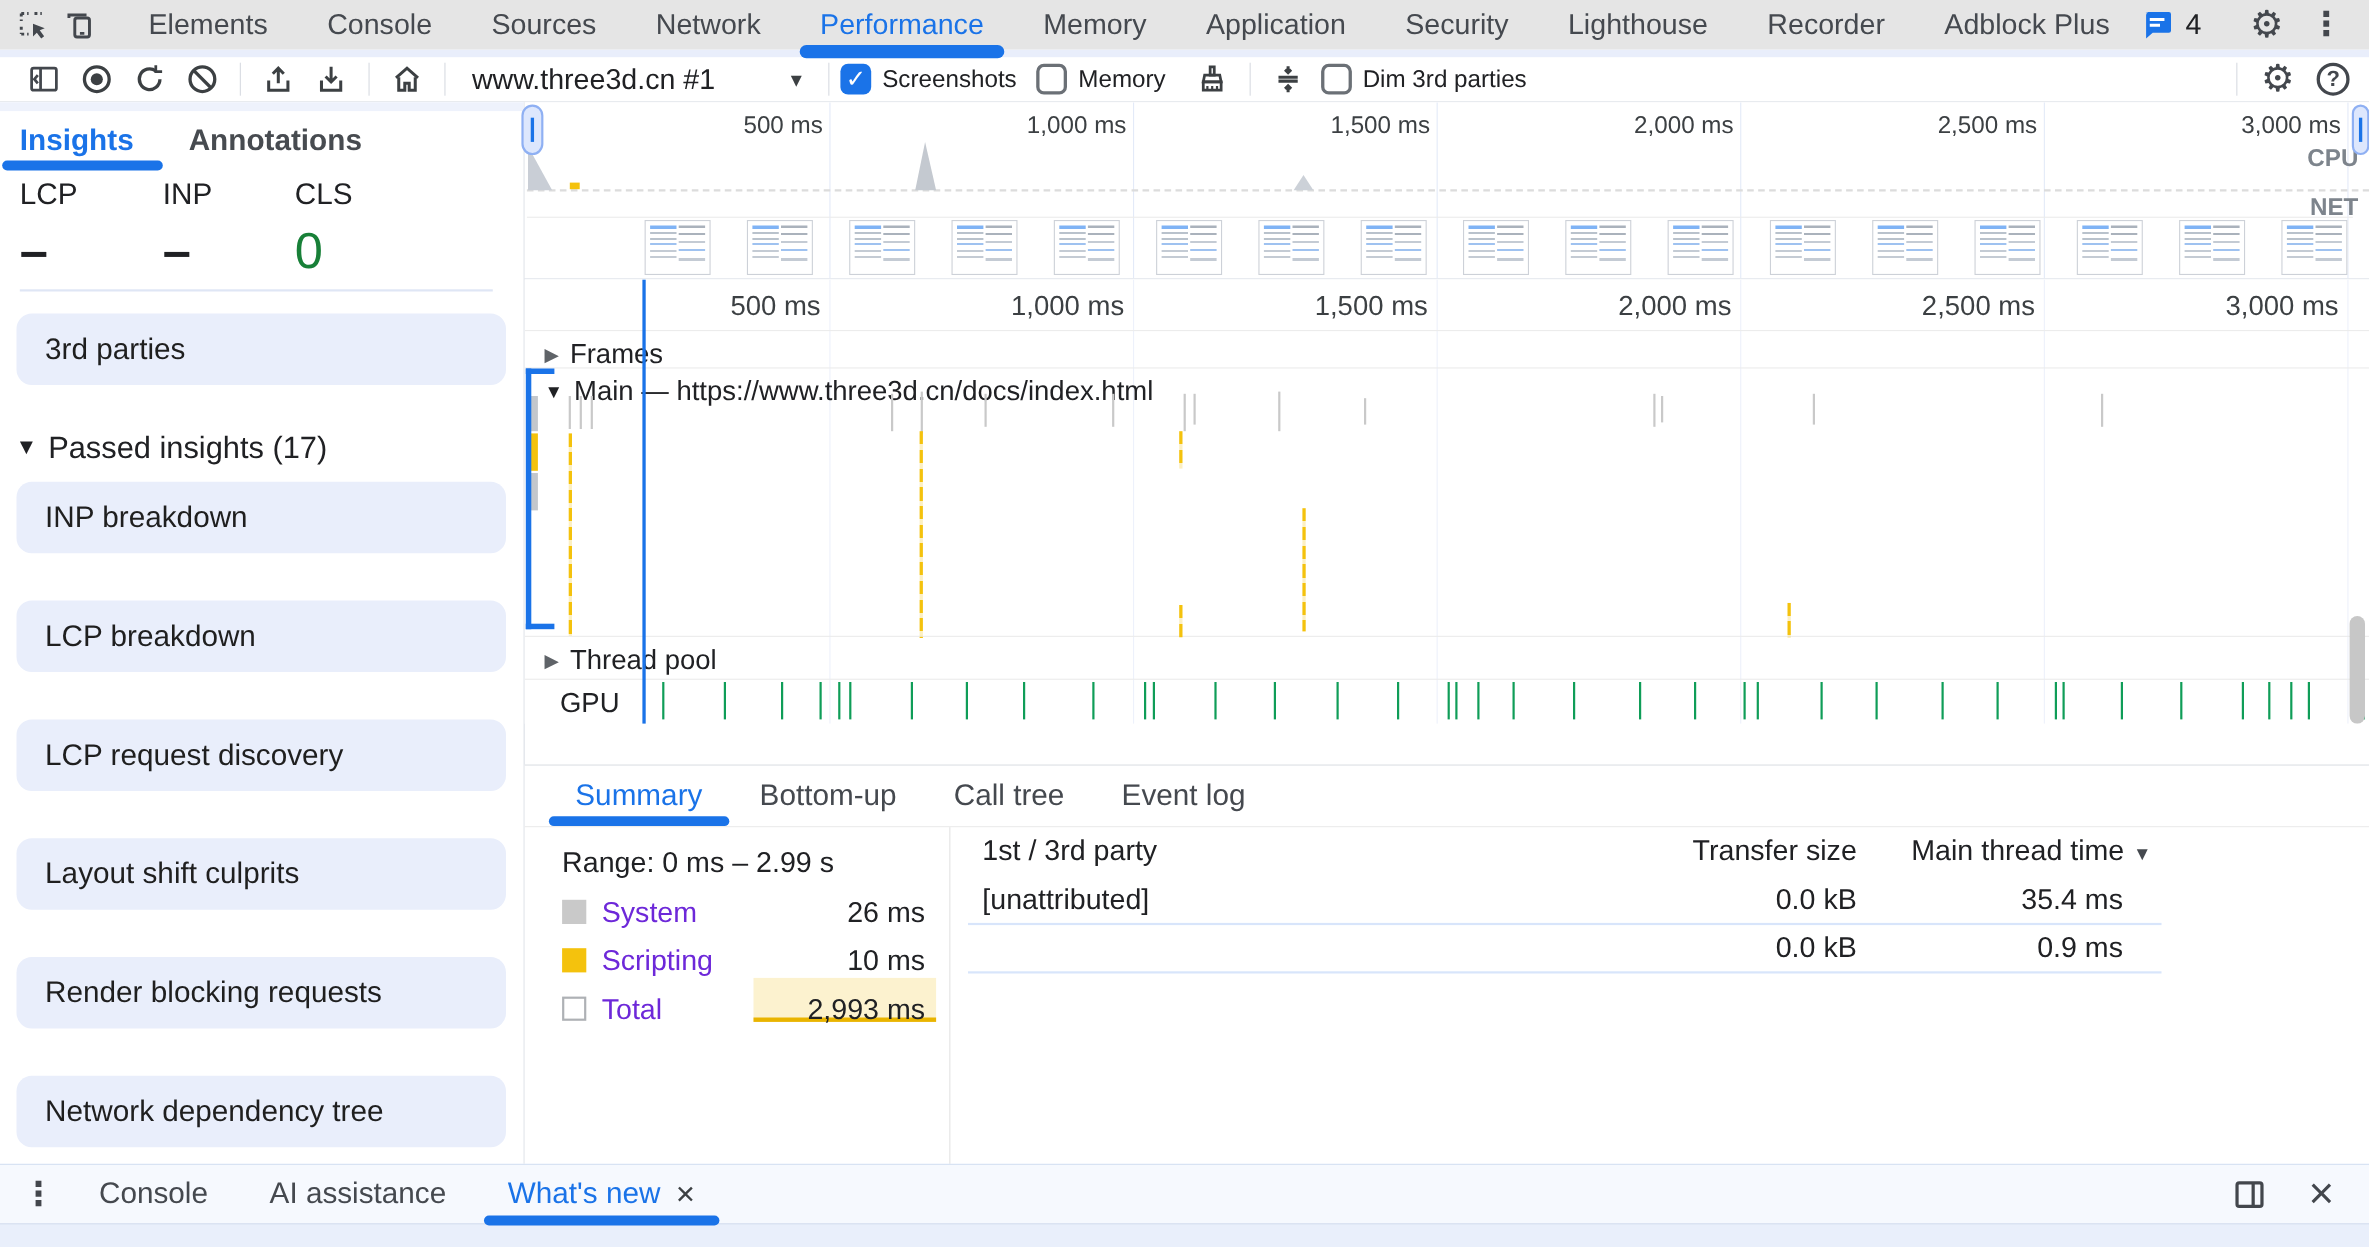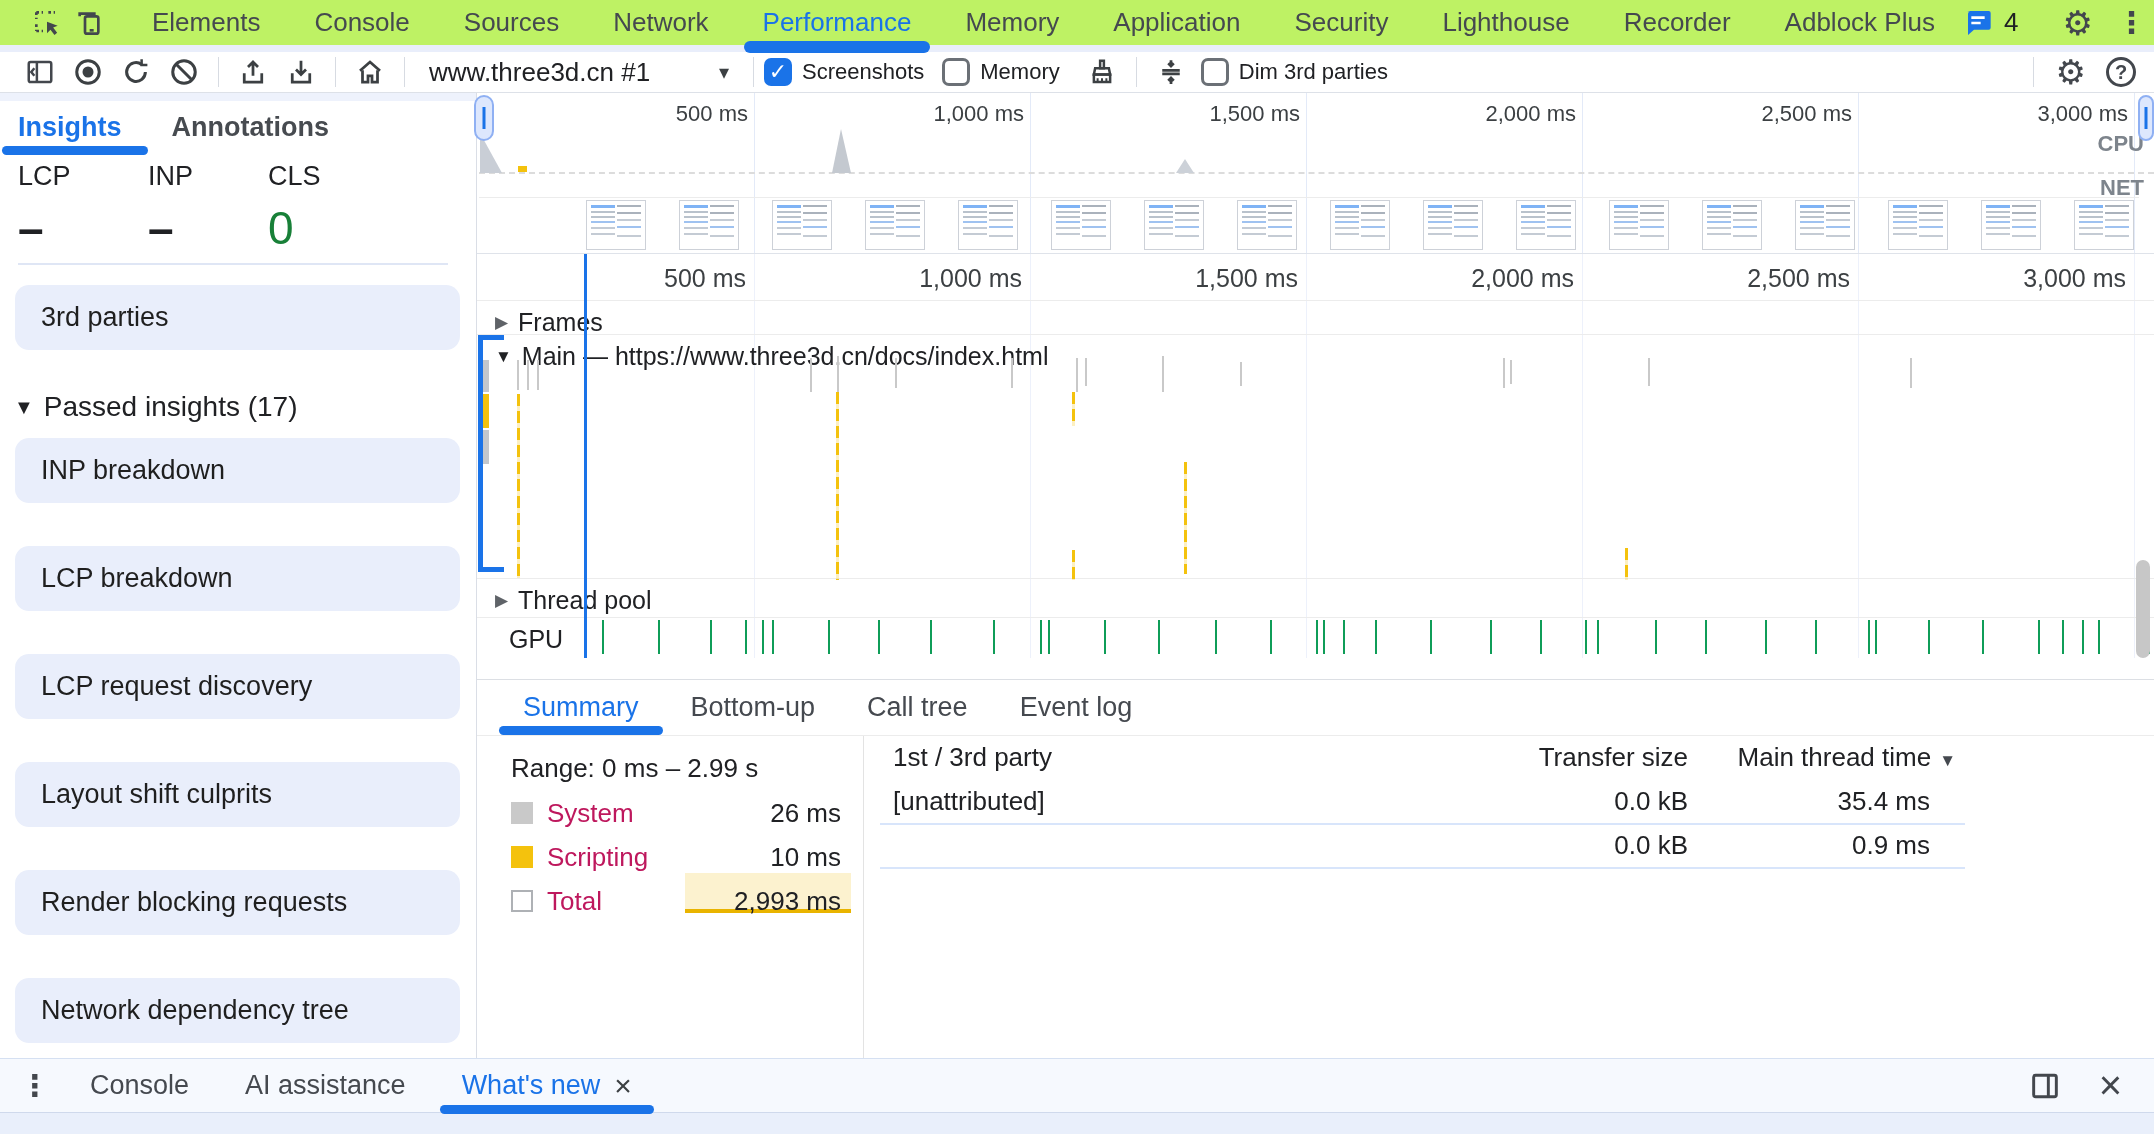--- a/index.html
+++ b/index.html
@@ -3,21 +3,21 @@
 <meta charset="utf-8">
 <style>
   html,body{margin:0;padding:0}
   body{width:2154px;height:1134px;position:relative;overflow:hidden;background:#fff;
        font-family:"Liberation Sans","DejaVu Sans",sans-serif;color:#202124;-webkit-font-smoothing:antialiased}
   .vsep{width:1px;height:30px;background:#d7dbe2;margin:0 10px}
   .icon{display:inline-flex;align-items:center;justify-content:center;color:#43474d}
   svg{display:block}
 
   
-  #tabbar{position:absolute;left:0;top:0;width:2154px;height:45px;background:#bef264;display:flex;align-items:center;padding-left:31px;box-sizing:border-box;z-index:30}
+  #tabbar{position:absolute;left:0;top:0;width:2154px;height:45px;background:#e5e5e5;display:flex;align-items:center;padding-left:14px;box-sizing:border-box;z-index:30}
   #strip{position:absolute;left:0;top:45px;width:2154px;height:7px;background:#e9eefb;z-index:25}
   .dtab{position:relative;height:45px;display:flex;align-items:center;padding:0 27px;font-size:26px;color:#45494f;cursor:default;white-space:nowrap}
   .dtab.active{color:#1a73e8}
   .dtab.active::after{content:"";position:absolute;left:8px;right:8px;bottom:-8px;height:12px;border-radius:10px;background:#1a73e8}
   .glyph{font-size:30px;color:#43474d;padding:0 12px}
   #msgcount{font-size:26px;color:#202124;margin-left:6px}
 
   
   #toolbar{position:absolute;left:0;top:52px;width:2154px;height:40px;display:flex;align-items:center;padding-left:16px;box-sizing:border-box;background:#fff;z-index:20}
   #toolbar .icon{margin:0 9px}
@@ -73,30 +73,30 @@
   #marker-line{position:absolute;left:107px;top:0;width:3px;height:404px;background:#1a73e8;z-index:4}
   .brk{position:absolute;background:#1a73e8;z-index:5}
   .gtick{position:absolute;width:2px;background:#c9c9c9}
   .ytick{position:absolute;width:3px;background:repeating-linear-gradient(to bottom,#f4c20d 0 12px,rgba(244,194,13,.25) 12px 17px)}
   .gblock{position:absolute;width:10px;background:#c3c7cc}
   .yblock{position:absolute;width:10px;background:#f4c20d}
   .gputick{position:absolute;width:2px;height:34px;top:366px;background:#0f9d58}
   #vscroll{position:absolute;right:4px;top:306px;width:14px;height:98px;background:#c7c7c7;border-radius:8px}
 
   
-  #bottom{position:absolute;left:477px;top:679px;width:1677px;height:399px;background:#fff;border-top:1px solid #dcdfe4;box-sizing:border-box}
+  #bottom{position:absolute;left:477px;top:695px;width:1677px;height:399px;background:#fff;border-top:1px solid #dcdfe4;box-sizing:border-box}
   #btabs{position:absolute;left:20px;top:0;height:55px;display:flex;align-items:center}
   .btab{position:relative;height:55px;display:flex;align-items:center;padding:0 26px;font-size:27px;color:#45494f}
   .btab.active{color:#1a73e8}
   .btab.active::after{content:"";position:absolute;left:2px;right:2px;bottom:0;height:9px;border-radius:8px;background:#1a73e8}
   #btab-line{position:absolute;left:0;top:55px;width:1677px;height:1px;background:#ececec}
   #range{position:absolute;left:34px;top:73px;font-size:26px;color:#202124}
   .lgrow{position:absolute;left:34px;width:330px;height:30px;display:flex;align-items:center}
   .lgswatch{width:22px;height:22px;margin-right:14px;flex:none;box-sizing:border-box}
-  .lglabel{font-size:26px;color:#be185d}
+  .lglabel{font-size:26px;color:#6d28d9}
   .lgval{position:absolute;right:0;font-size:26px;color:#202124}
   #total-hl{position:absolute;left:208px;top:193px;width:166px;height:40px;background:#fcf2cf;border-bottom:4px solid #e9b400;box-sizing:border-box}
   #vdivider{position:absolute;left:386px;top:56px;width:1px;height:343px;background:#e3e3e3}
   #ptable{position:absolute;left:403px;top:62px;width:1085px}
   .th{position:absolute;top:0;font-size:26px;color:#202124;white-space:nowrap}
   .trow{position:absolute;left:0;width:1085px;height:43px;border-bottom:2px solid #d8e5fb;box-sizing:border-box}
   .tcell{position:absolute;font-size:26px;color:#202124;white-space:nowrap;top:4px}
   .badge{display:inline-block;background:#d9e7fd;border-radius:8px;font-size:22px;padding:3px 12px;margin-left:14px;color:#1f1f1f;vertical-align:2px}
   .sortarrow{font-size:17px;color:#45494f;margin-left:8px}
 

